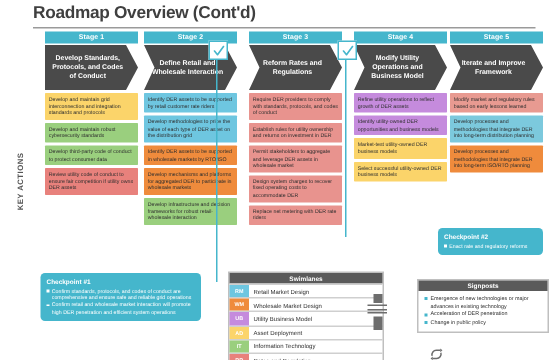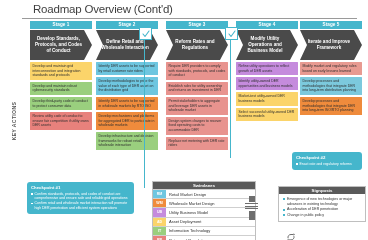--- a/index.html
+++ b/index.html
@@ -5,22 +5,22 @@
   html,body{margin:0;padding:0;}
   body{
     width:368px;height:240px;background:#ffffff;
     font-family:"Liberation Sans",sans-serif;
     overflow:hidden;position:relative;
   }
   .slide{position:absolute;inset:0;}
 
   
   .title{
-    position:absolute;left:33px;top:3px;
-    font-size:11.5px;color:#3f3f3f;font-weight:400;letter-spacing:-.2px;
+    position:absolute;left:22px;top:3px;
+    font-size:11.5px;color:#3f3f3f;font-weight:700;letter-spacing:-.2px;
   }
   .title-rule{
     position:absolute;left:22px;top:18px;width:335px;height:1px;background:#9a9a9a;
   }
 
   
   .key-actions{
     position:absolute;left:-16px;top:118px;width:60px;
     transform:rotate(-90deg);transform-origin:center center;
     font-size:5.2px;font-weight:700;color:#555;letter-spacing:.3px;text-align:center;

